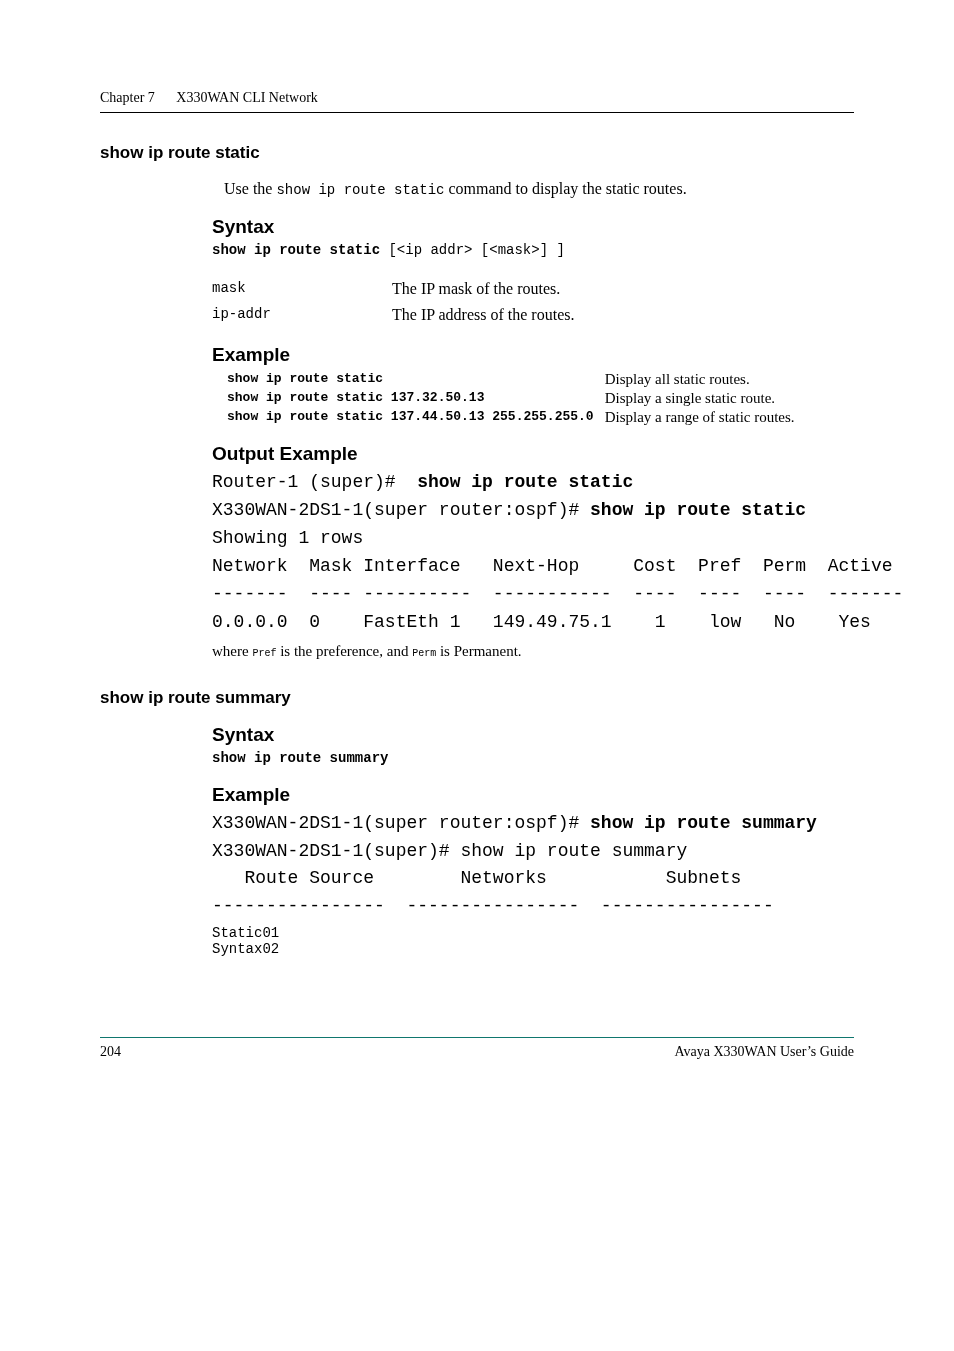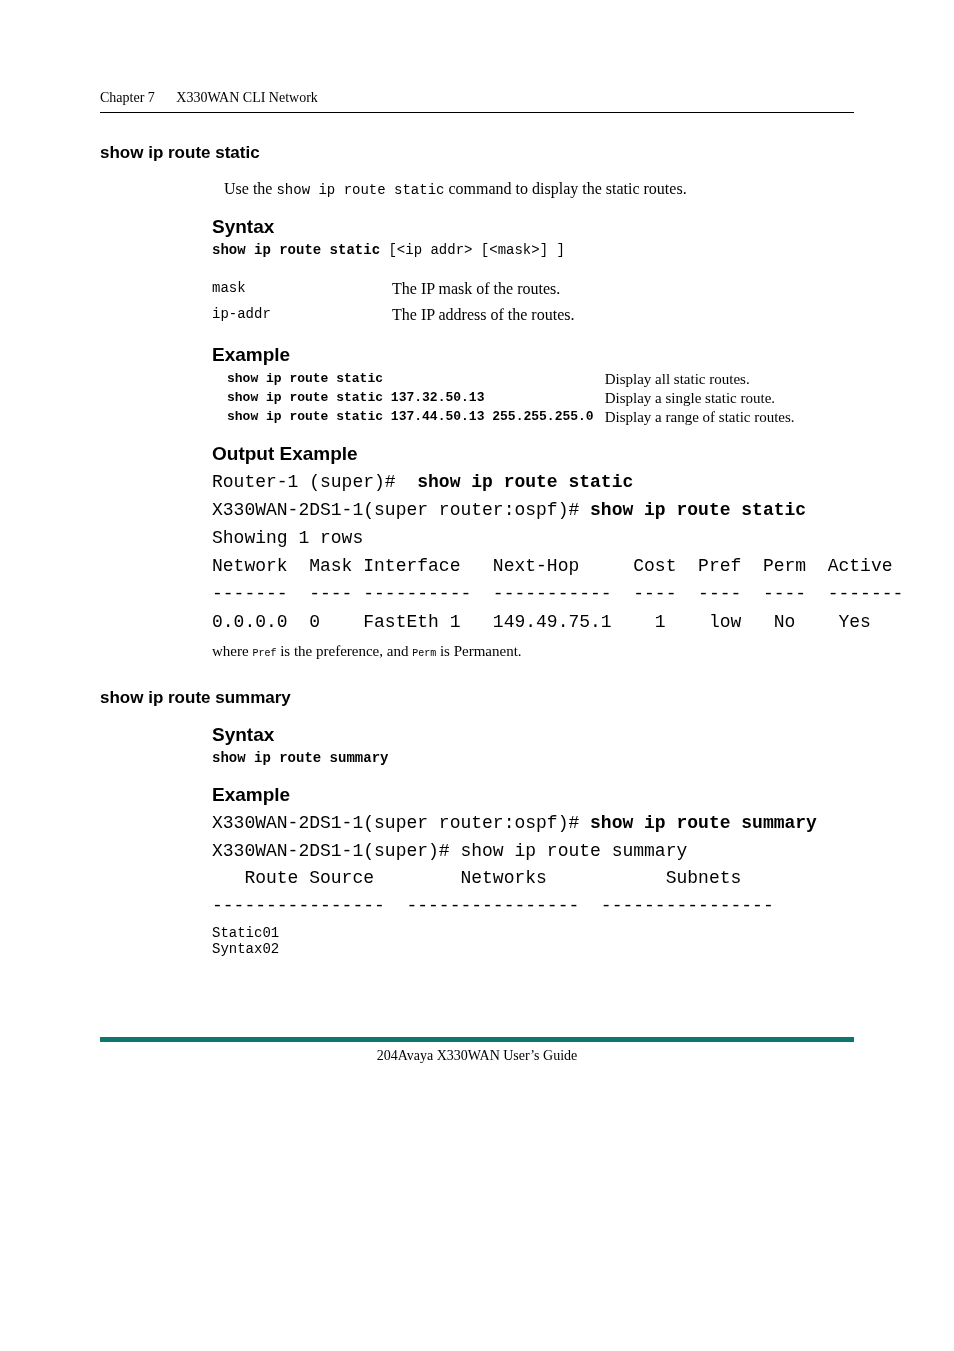--- a/index.html
+++ b/index.html
@@ -106,24 +106,24 @@
     border-collapse: collapse;
     margin-top: 4px;
   }
   .summary-table td {
     font-family: "Courier New", Courier, monospace;
     font-size: 14px;
     padding: 0;
   }
   .footer {
     margin-top: 80px;
-    border-top: 5px solid #0f766e;
+    border-top: 1px solid #0f766e;
     padding-top: 6px;
     display: flex;
-    justify-content: center;
+    justify-content: space-between;
     font-size: 14px;
   }
 </style>
 </head>
 <body>
 
 <div class="page">
 
   <div class="chapter-line">
     <span class="chap">Chapter 7</span>

